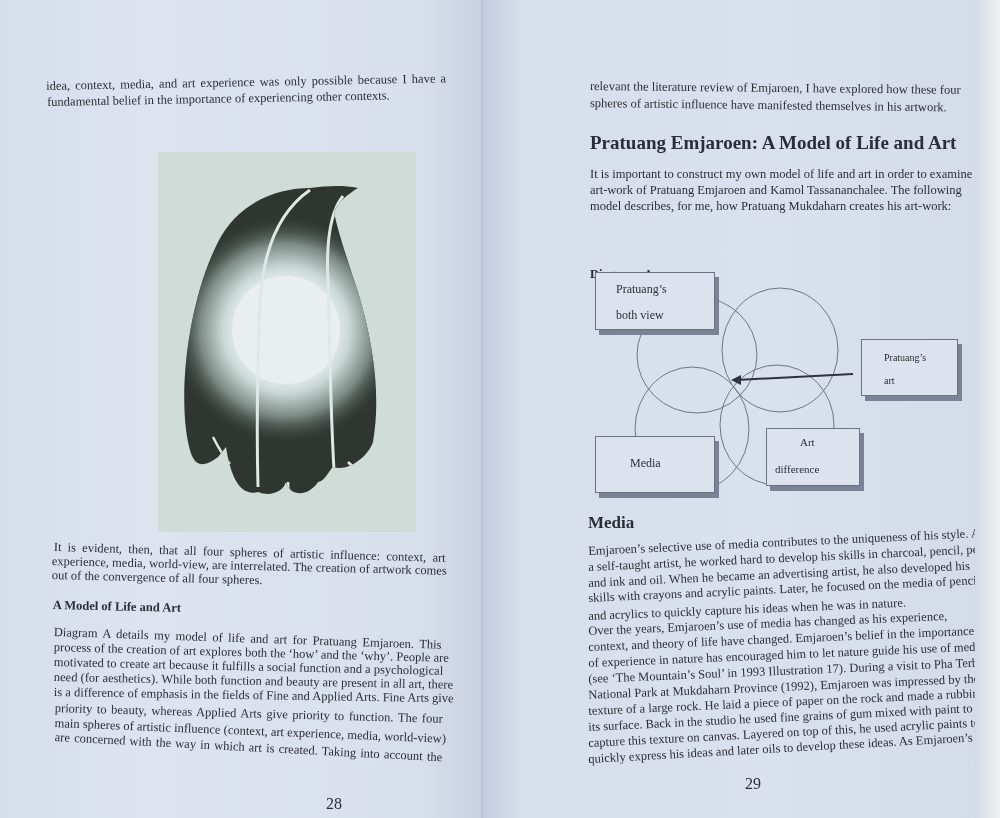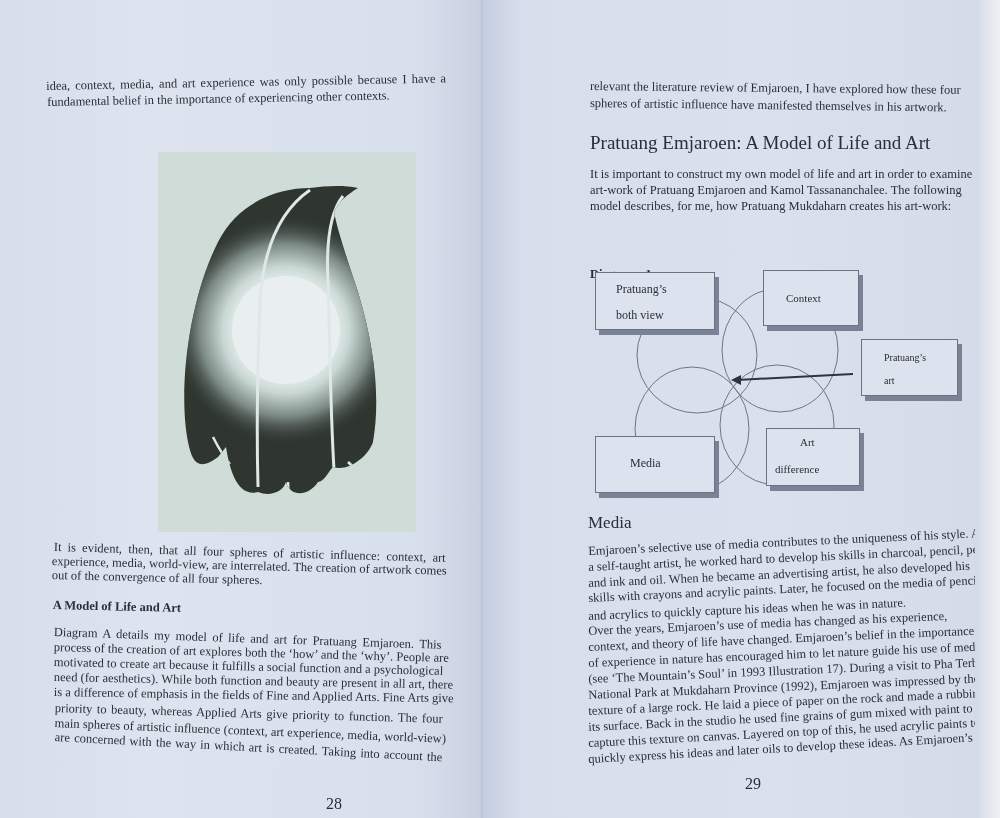--- a/index.html
+++ b/index.html
@@ -34,21 +34,21 @@
   .figure {
     position:absolute; left:158px; top:152px; width:258px; height:380px;
     background:#cfdcd8;
   }
   .figure svg { display:block; }
   .caption { position:absolute; left:60px; top:431px; font-size:10.5px; line-height:12.6px; }
   .caption div { white-space:nowrap; }
   .h3 { font-size:12.5px; font-weight:bold; }
   .pnum { position:absolute; font-size:16px; }
   
-  .h2 { font-size:19px; font-weight:normal; }
+  .h2 { font-size:19px; font-weight:bold; }
   .diagram { position:absolute; left:585px; top:262px; width:380px; height:240px; }
   .dbox {
     position:absolute; background:#dde3ee; border:1px solid #6b7280;
     box-shadow:4px 5px 0 #7a8296; font-size:12px;
   }
   .dbox span { position:absolute; white-space:nowrap; }
 </style>
 </head>
 <body>
 
@@ -166,23 +166,20 @@
         </g>
         <line x1="268" y1="112" x2="152" y2="118" stroke="#2f333d" stroke-width="2"></line>
         <polygon points="146,118 156,113 156,123" fill="#2f333d"></polygon>
       </svg>
 
       <div class="dbox" style="left:10px;top:10px;width:118px;height:56px;">
         <span style="left:20px;top:9px;">Pratuang’s</span>
         <span style="left:20px;top:35px;">both view</span>
       </div>
 
-      <div class="dbox" style="left:178px;top:8px;width:94px;height:54px;font-size:11px;">
-        <span style="left:22px;top:21px;">Context</span>
-      </div>
 
       <div class="dbox" style="left:276px;top:77px;width:95px;height:55px;font-size:10px;">
         <span style="left:22px;top:12px;">Pratuang’s</span>
         <span style="left:22px;top:35px;">art</span>
       </div>
 
       <div class="dbox" style="left:10px;top:174px;width:118px;height:55px;">
         <span style="left:34px;top:19px;">Media</span>
       </div>
 

